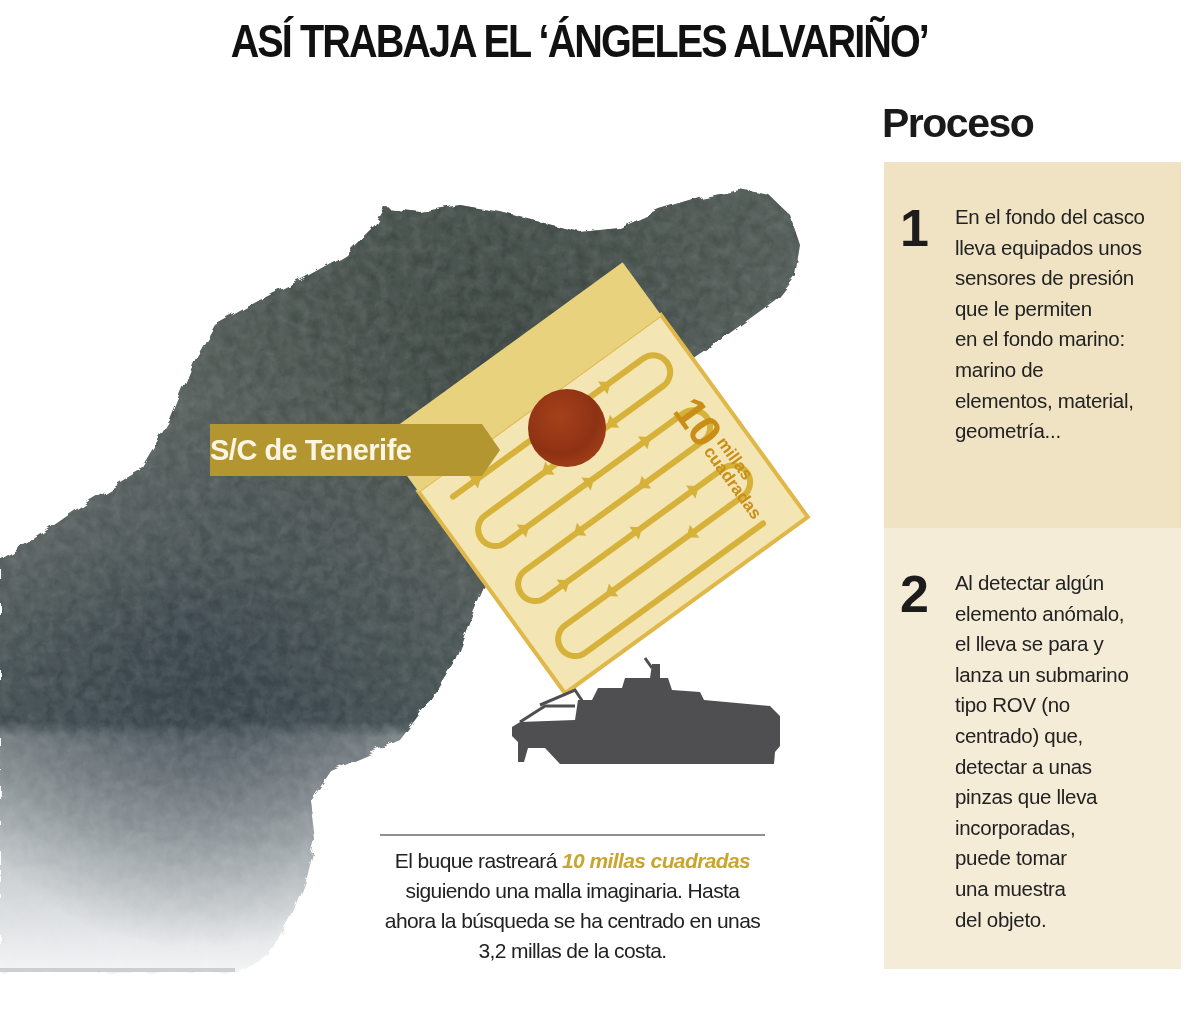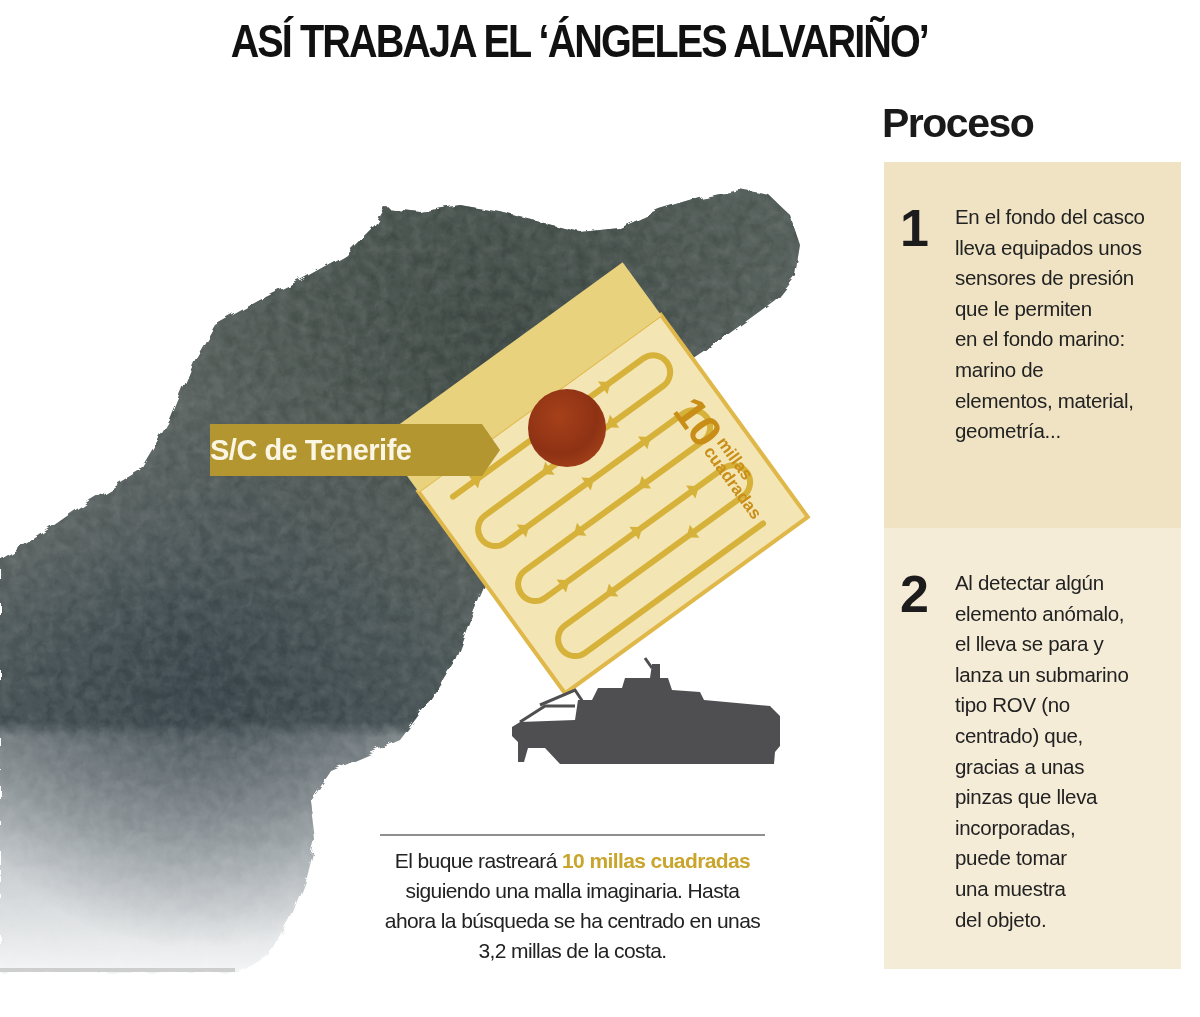--- a/index.html
+++ b/index.html
@@ -42,21 +42,21 @@
       display: inline-block; vertical-align: middle; font-size: 17px; line-height: 16px;
       margin-left: 4px;
     }
 
     .caption {
       position: absolute; left: 380px; top: 834px; width: 385px;
       border-top: 2px solid #8f8f8f; padding-top: 10px;
       text-align: center; font-size: 21px; line-height: 30px; letter-spacing: -0.6px;
       color: #222;
     }
-    .caption .hl { color: #c9a52c; font-weight: 700; }
+    .caption .hl { color: #c9a52c; font-weight: 700; font-style: italic; }
 
     .process-title {
       position: absolute; left: 882px; top: 100px;
       font-weight: 700; font-size: 41px; letter-spacing: -1.5px; color: #1a1a1a;
     }
 
     .step {
       position: absolute; left: 884px; width: 297px;
       padding: 38px 20px 0 0;
     }
@@ -182,20 +182,20 @@
 
 <div class="step step-2">
   <div class="step-num">2</div>
   <div class="step-text">
     <span>Al detectar algún</span>
     <span>elemento anómalo,</span>
     <span>el lleva se para y</span>
     <span>lanza un submarino</span>
     <span>tipo ROV (no</span>
     <span>centrado) que,</span>
-    <span>gracias a unas</span>
+    <span>detectar a unas</span>
     <span>pinzas que lleva</span>
     <span>incorporadas,</span>
     <span>puede tomar</span>
     <span>una muestra</span>
     <span>del objeto.</span>
   </div>
 </div>
 
 </body></html>

